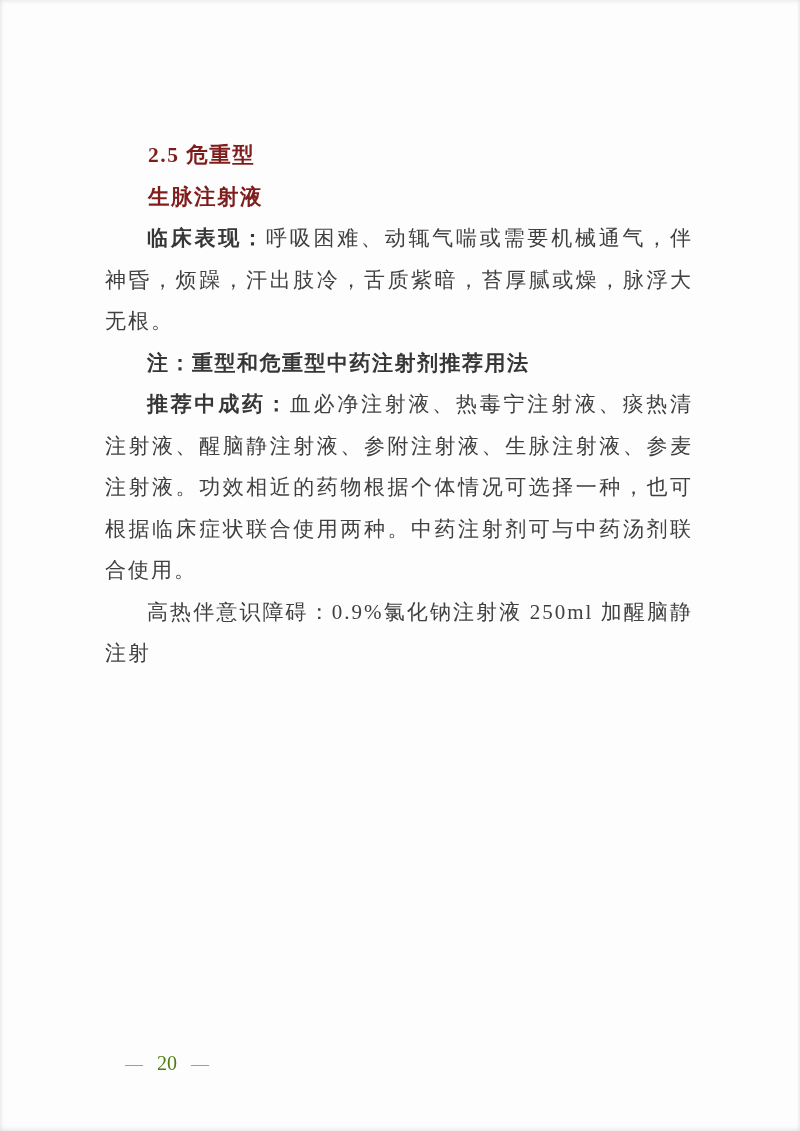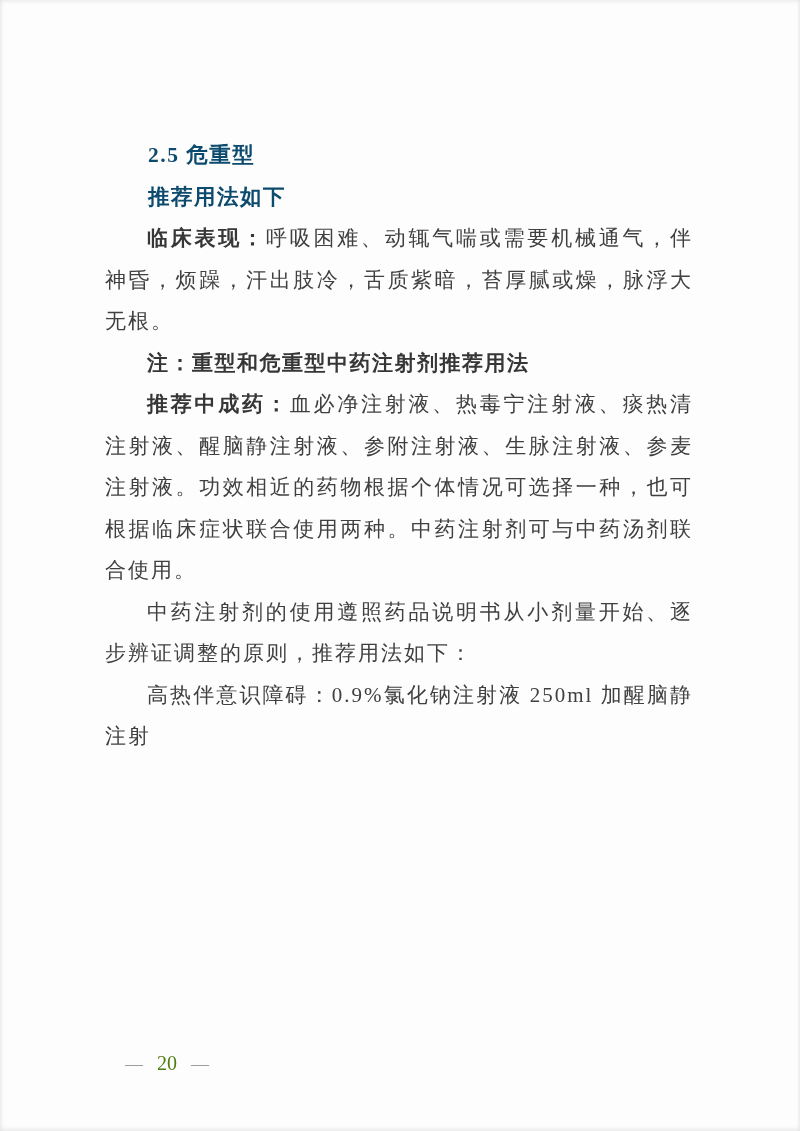--- a/index.html
+++ b/index.html
@@ -30,21 +30,21 @@
     padding-top: 135px;
     box-sizing: border-box;
   }
   .heading, .subheading {
     margin: 0;
     font-size: 21.5px;
     line-height: 41.5px;
     font-weight: bold;
     text-indent: 2em;
     letter-spacing: 1.5px;
-    color: #0c4a6e;
+    color: #7f1d1d;
   }
   .para {
     margin: 0;
     font-size: 21px;
     line-height: 41.5px;
     letter-spacing: 2px;
     text-indent: 2em;
     text-align: justify;
     text-justify: inter-character;
     color: #404040;
@@ -76,31 +76,30 @@
   }
 </style>
 </head>
 <body>
 
 <div class="page">
   <div class="content">
 
     <h2 class="heading">2.5 危重型</h2>
 
-    <h3 class="subheading">推荐用法如下</h3>
+    <h3 class="subheading">生脉注射液</h3>
 
     <p class="para"><b class="lead">临床表现：</b><span>呼吸困难、动辄气喘或需要机械通气，伴神昏，烦躁，汗出肢冷，舌质紫暗，苔厚腻或燥，脉浮大无根。</span></p>
 
 
 
     <p class="para bold-line"><b class="lead">注：重型和危重型中药注射剂推荐用法</b><span></span></p>
 
     <p class="para"><b class="lead">推荐中成药：</b><span>血必净注射液、热毒宁注射液、痰热清注射液、醒脑静注射液、参附注射液、生脉注射液、参麦注射液。功效相近的药物根据个体情况可选择一种，也可根据临床症状联合使用两种。中药注射剂可与中药汤剂联合使用。</span></p>
 
-    <p class="para"><b class="lead"></b><span>中药注射剂的使用遵照药品说明书从小剂量开始、逐步辨证调整的原则，推荐用法如下：</span></p>
 
 
     <p class="para"><b class="lead"></b><span>高热伴意识障碍：0.9%氯化钠注射液 250ml 加醒脑静注射</span></p>
 
   </div>
 
   <div class="footer">
     <span class="dash">—</span><span class="num">20</span><span class="dash">—</span>
   </div>
 </div>

